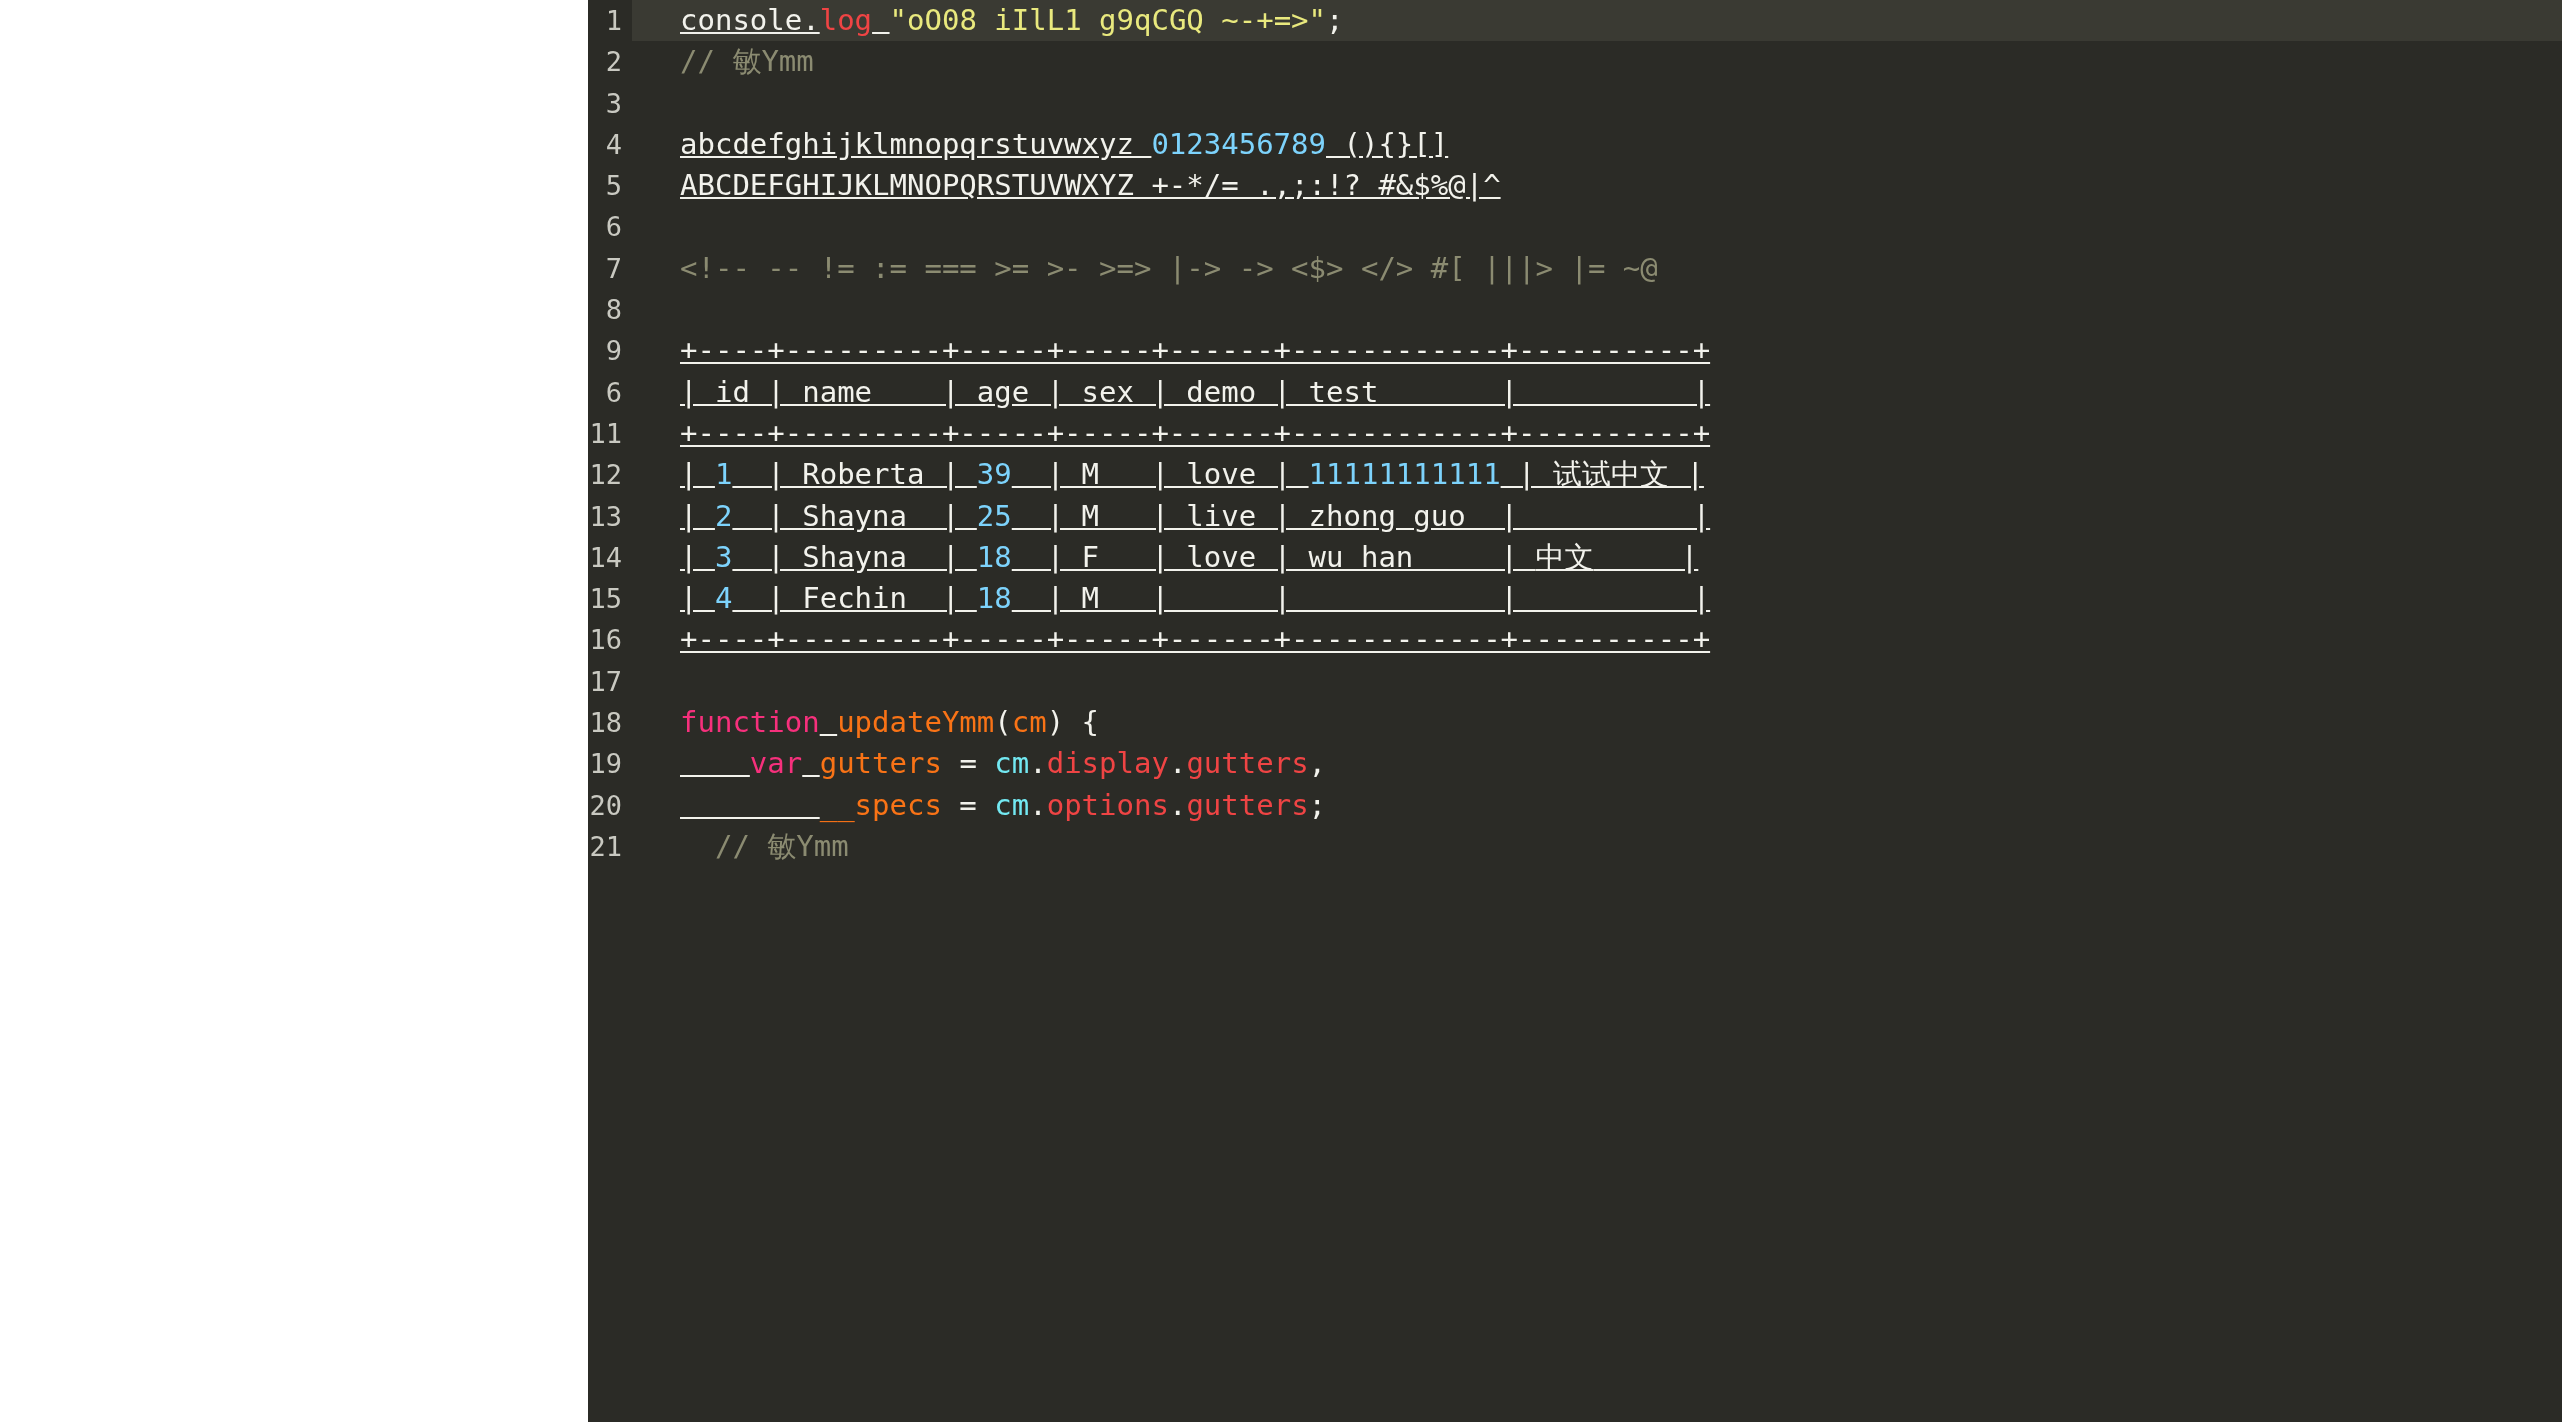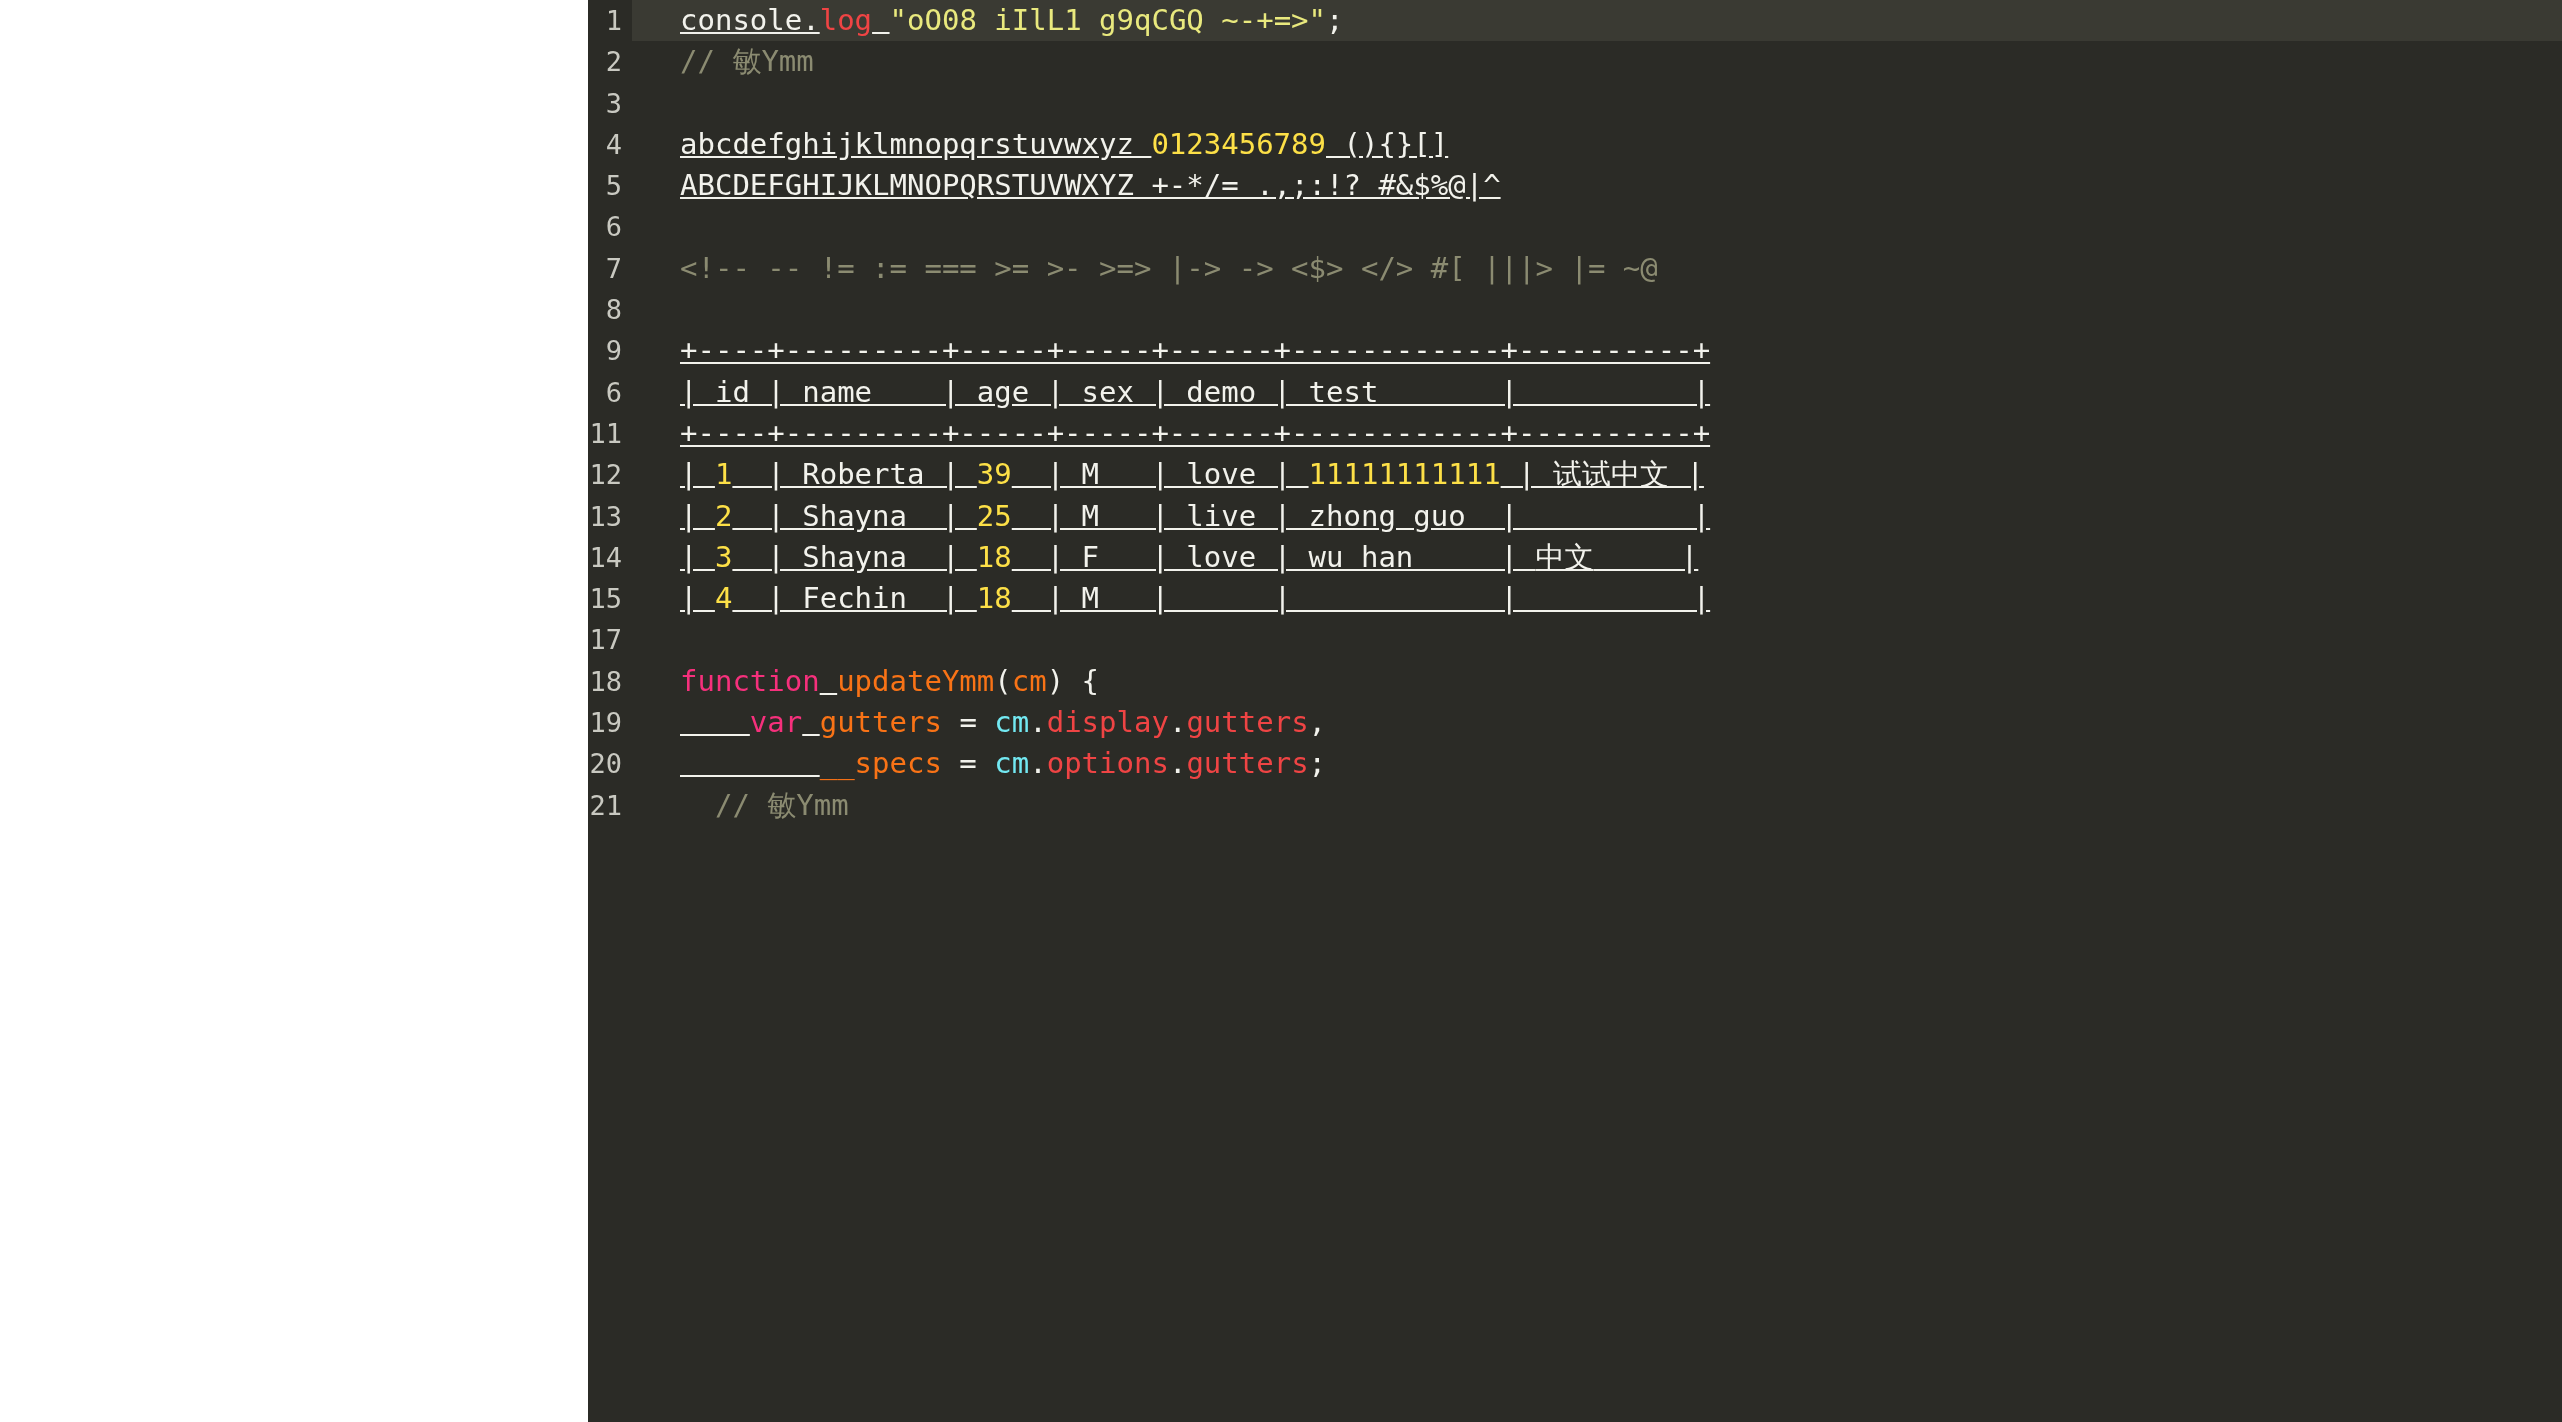--- a/index.html
+++ b/index.html
@@ -67,21 +67,21 @@
     display: inline-block;
     margin-left: 58px;
     color: #f2f2ec;
     vertical-align: top;
   }
 
   
   .t-def    { color: #f2f2ec; text-decoration: underline; }
   .t-prop   { color: #ef4444; }
   .t-string { color: #e9e97e; }
-  .t-num    { color: #fde047; }
+  .t-num    { color: #7dd3fc; }
   .t-comment{ color: #8b8b71; }
   .t-kw     { color: #f6307c; margin-top: 20px; }
   .t-var    { color: #f97316; }
   .t-cyan   { color: #73e9f2; }
   .t-punct  { color: #f2f2ec; }
   .t-op     { color: #8b8b71; }
 
   .cjk { font-family: "DejaVu Sans", "Liberation Sans", sans-serif; }
 </style>
 </head>
@@ -98,20 +98,21 @@
         <div class="line"><span class="gutter">6</span><span class="code"></span></div>
         <div class="line"><span class="gutter">7</span><span class="code"><span class="t-op">&lt;!-- -- != := === &gt;= &gt;- &gt;=&gt; |-&gt; -&gt; &lt;$&gt; &lt;/&gt; #[ |||&gt; |= ~@</span></span></div>
         <div class="line"><span class="gutter">8</span><span class="code"></span></div>
         <div class="line"><span class="gutter">9</span><span class="code"><span class="t-def">+----+---------+-----+-----+------+------------+----------+</span></span></div>
         <div class="line"><span class="gutter">6</span><span class="code"><span class="t-def">| id | name    | age | sex | demo | test       |          |</span></span></div>
         <div class="line"><span class="gutter">11</span><span class="code"><span class="t-def">+----+---------+-----+-----+------+------------+----------+</span></span></div>
         <div class="line"><span class="gutter">12</span><span class="code"><span class="t-def">| </span><span class="t-num">1</span><span class="t-def">  | Roberta | </span><span class="t-num">39</span><span class="t-def">  | M   | love | </span><span class="t-num">11111111111</span><span class="t-def"> | </span><span class="t-def cjk">试试中文</span><span class="t-def"> |</span></span></div>
         <div class="line"><span class="gutter">13</span><span class="code"><span class="t-def">| </span><span class="t-num">2</span><span class="t-def">  | Shayna  | </span><span class="t-num">25</span><span class="t-def">  | M   | live | zhong guo  |          |</span></span></div>
         <div class="line"><span class="gutter">14</span><span class="code"><span class="t-def">| </span><span class="t-num">3</span><span class="t-def">  | Shayna  | </span><span class="t-num">18</span><span class="t-def">  | F   | love | wu han     | </span><span class="t-def cjk">中文</span><span class="t-def">     |</span></span></div>
         <div class="line"><span class="gutter">15</span><span class="code"><span class="t-def">| </span><span class="t-num">4</span><span class="t-def">  | Fechin  | </span><span class="t-num">18</span><span class="t-def">  | M   |      |            |          |</span></span></div>
+        <div class="line"><span class="gutter">16</span><span class="code"><span class="t-def">+----+---------+-----+-----+------+------------+----------+</span></span></div>
         <div class="line"><span class="gutter">17</span><span class="code"></span></div>
         <div class="line"><span class="gutter">18</span><span class="code"><span class="t-kw">function</span><span class="t-def"> </span><span class="t-var">updateYmm</span><span class="t-punct">(</span><span class="t-var">cm</span><span class="t-punct">) {</span></span></div>
         <div class="line"><span class="gutter">19</span><span class="code"><span class="t-def">    </span><span class="t-kw">var</span><span class="t-def"> </span><span class="t-var">gutters</span><span class="t-punct"> = </span><span class="t-cyan">cm</span><span class="t-punct">.</span><span class="t-prop">display</span><span class="t-punct">.</span><span class="t-prop">gutters</span><span class="t-punct">,</span></span></div>
         <div class="line"><span class="gutter">20</span><span class="code"><span class="t-def">        </span><span class="t-var">__specs</span><span class="t-punct"> = </span><span class="t-cyan">cm</span><span class="t-punct">.</span><span class="t-prop">options</span><span class="t-punct">.</span><span class="t-prop">gutters</span><span class="t-punct">;</span></span></div>
         <div class="line"><span class="gutter">21</span><span class="code"><span class="t-comment">  // </span><span class="t-comment cjk">敏</span><span class="t-comment">Ymm</span></span></div>
       </div>
   </div>
 </div>
 
 </body></html>

